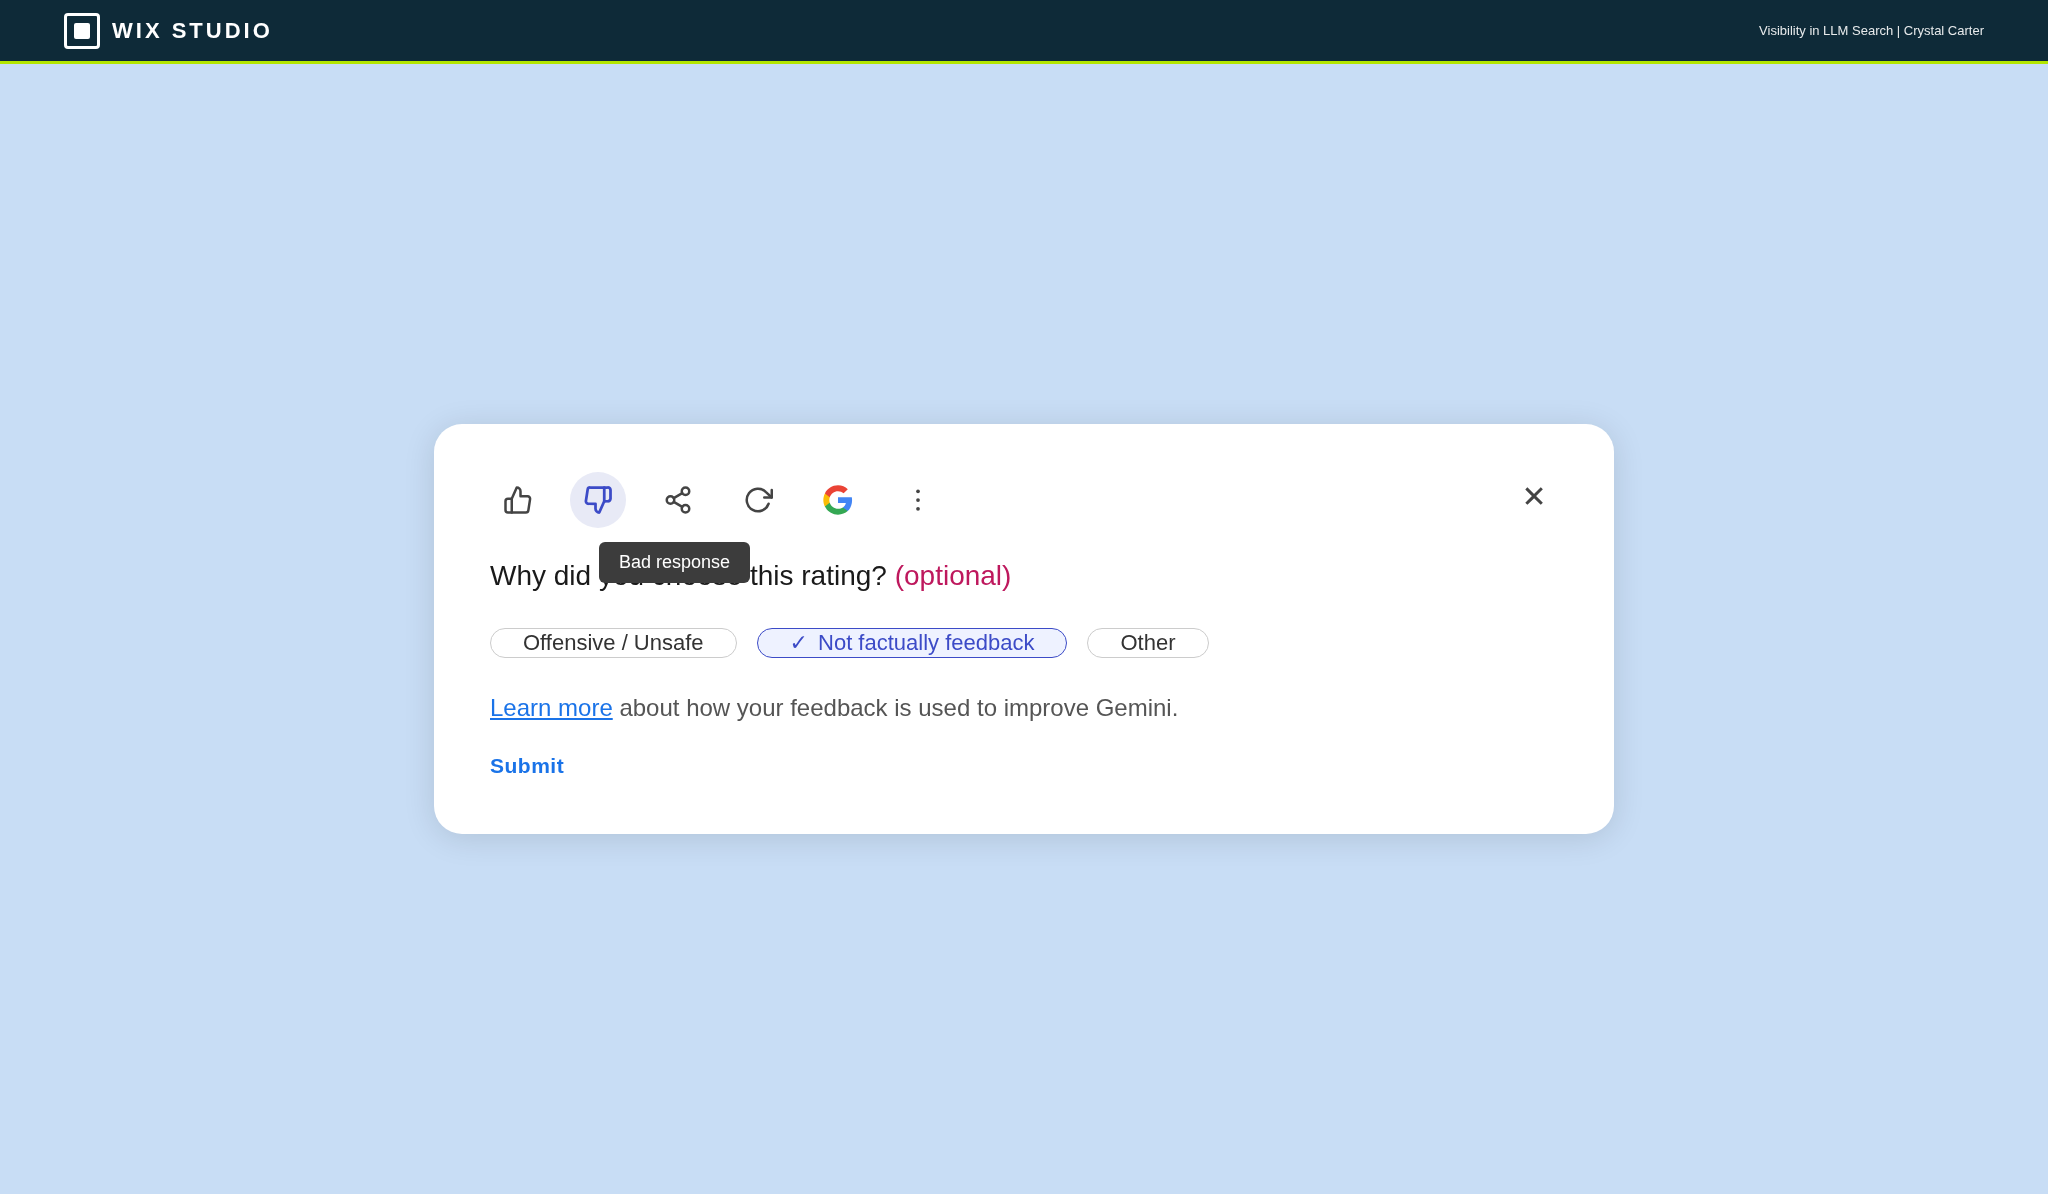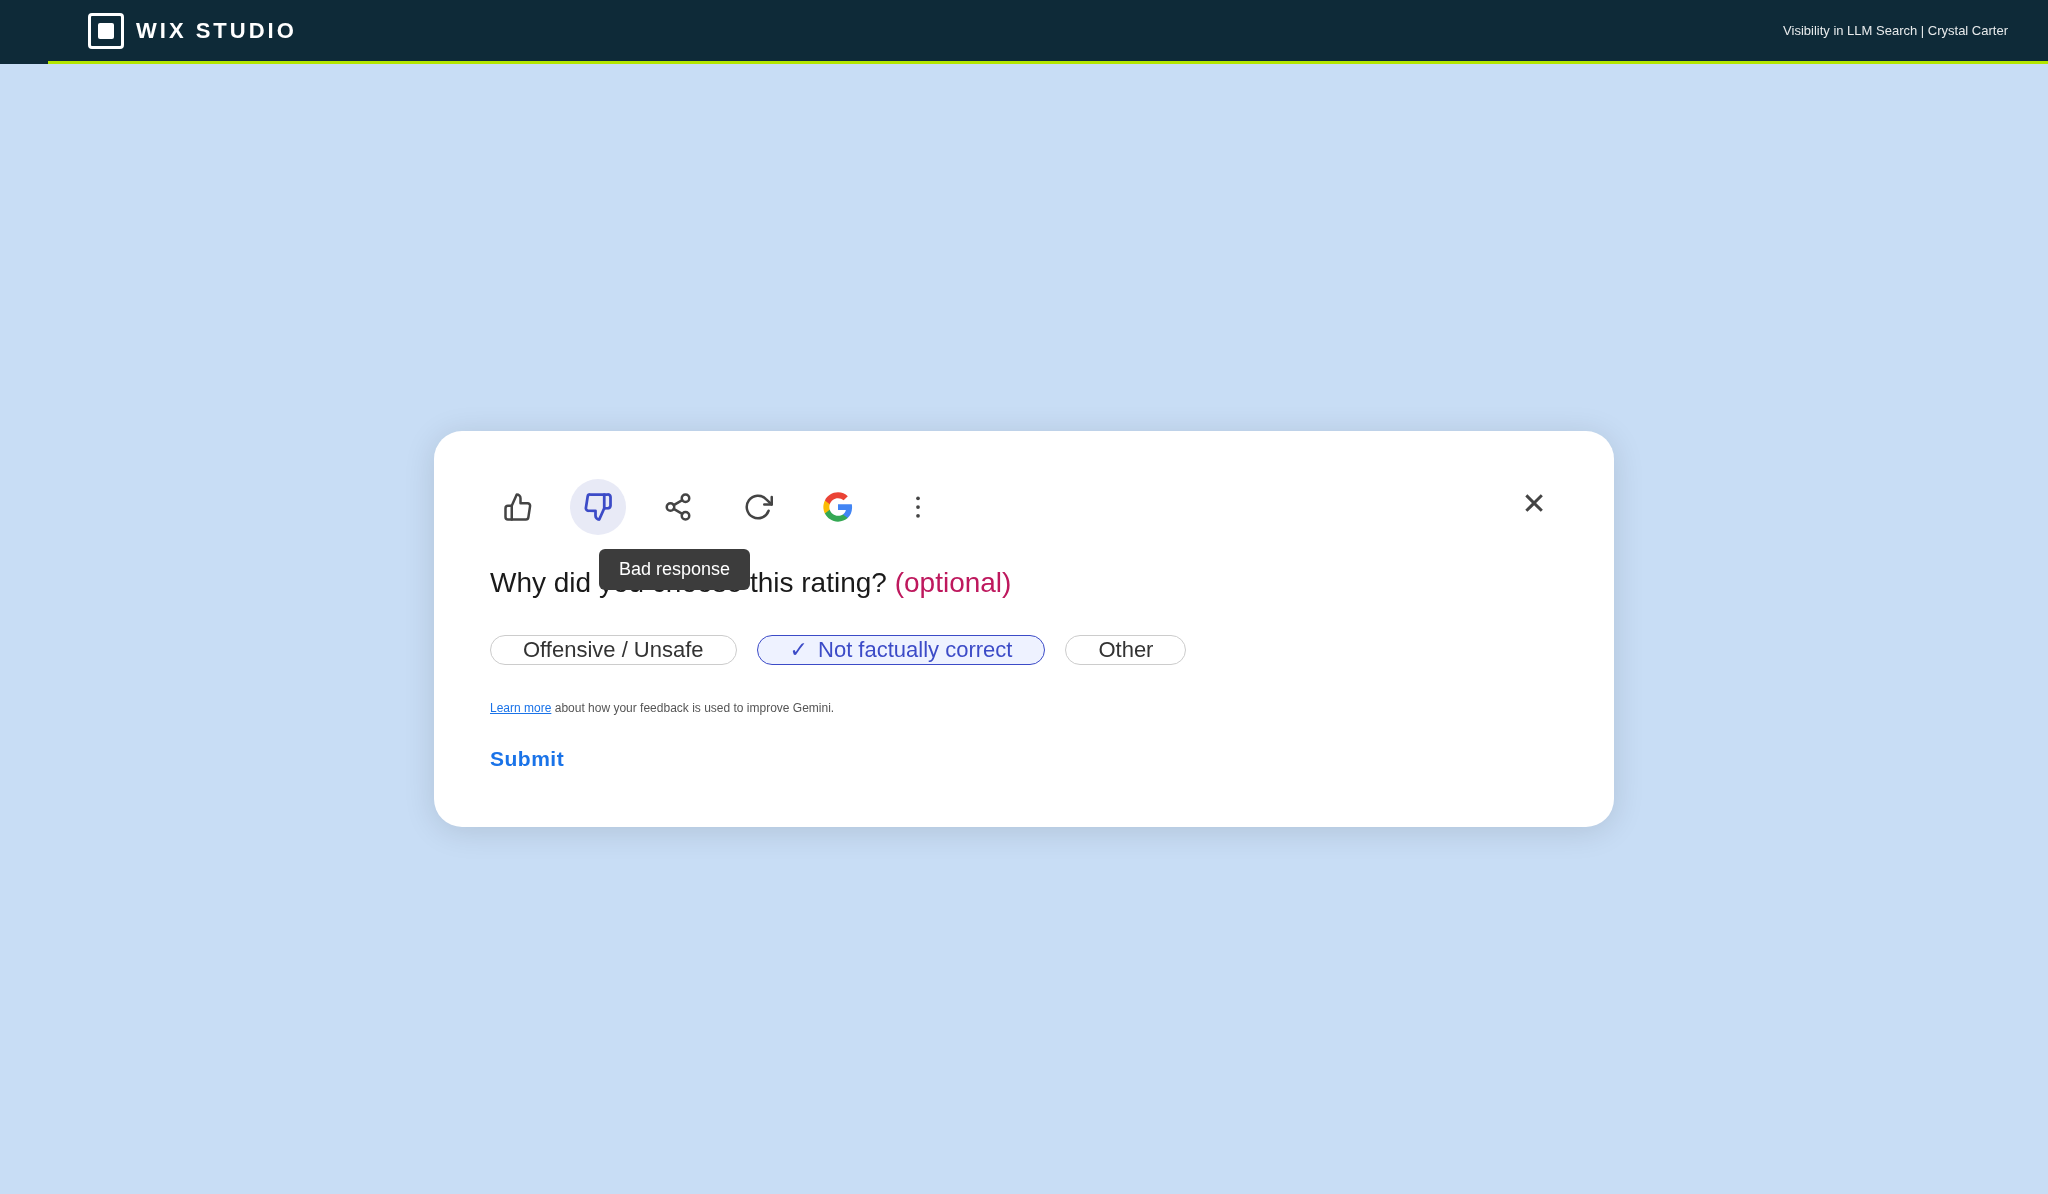--- a/index.html
+++ b/index.html
@@ -15,23 +15,22 @@
 
     
     .top-bar {
       position: absolute;
       top: 0; left: 0; right: 0;
       height: 64px;
       background: #0e2a38;
       display: flex;
       align-items: center;
       justify-content: space-between;
-      padding: 0 40px;
+      padding: 0 64px;
       border-bottom: 3px solid #b3e600;
-      margin-left: 48px;
     }
 
     .logo-area {
       display: flex;
       align-items: center;
       gap: 12px;
     }
 
     .logo-square {
       width: 36px;
@@ -209,21 +208,21 @@
       color: #1a1a1a;
       font-family: Arial, sans-serif;
       line-height: 1.5;
       resize: none;
       outline: none;
       margin-bottom: 24px;
     }
 
     
     .learn-more-row {
-      font-size: 12px;
+      font-size: 24px;
       color: #555;
       margin-bottom: 32px;
     }
 
     .learn-more-link {
       color: #1a73e8;
       text-decoration: underline;
       cursor: pointer;
     }
 
@@ -327,21 +326,21 @@
       <span class="optional">(optional)</span>
     </div>
 
     
     <div class="options-row">
       <div class="option-chip">
         <span>Offensive / Unsafe</span>
       </div>
       <div class="option-chip selected">
         <span class="check-icon">✓</span>
-        <span>Not factually correct</span>
+        <span>Not factually feedback</span>
       </div>
       <div class="option-chip">
         <span>Other</span>
       </div>
     </div>
 
     
 
     
     <div class="learn-more-row">

